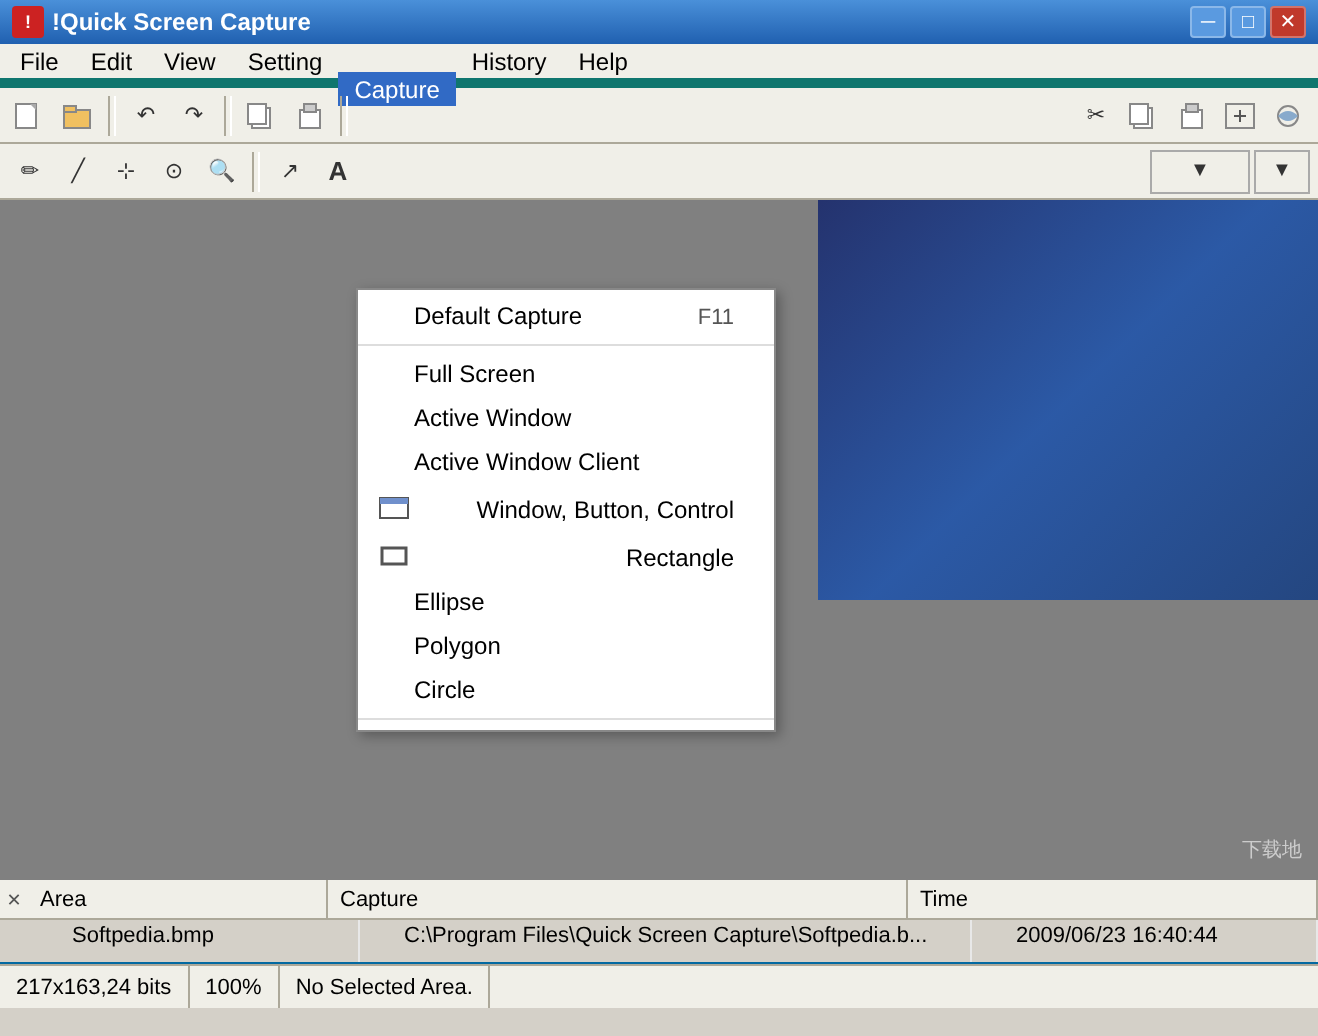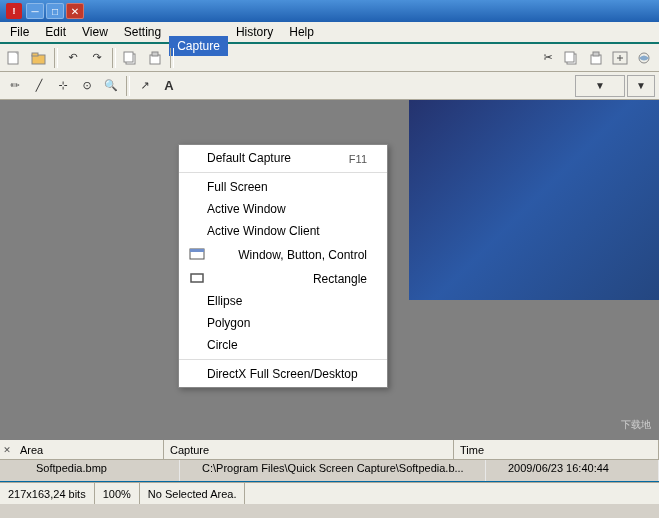--- a/index.html
+++ b/index.html
@@ -50,21 +50,21 @@
     }
     .title-btn.close { background: #c0392b; }
     .title-btn.min, .title-btn.max { background: #5a9ae0; }
 
     
     .menu-bar {
       background: #f0efe8;
       height: 22px;
       display: flex;
       align-items: center;
-      border-bottom: 2px solid #0f766e;
+      border-bottom: 5px solid #0f766e;
       padding: 0 2px;
     }
     .menu-item {
       padding: 2px 8px;
       cursor: pointer;
       font-size: 12px;
       color: #000;
       height: 100%;
       display: flex; align-items: center;
     }
@@ -237,20 +237,21 @@
       color: #555;
       cursor: pointer;
       height: 20px;
     }
   </style>
 </head>
 <body>
 
 <div class="title-bar">
   <div class="title-bar-icon">!</div>
+  <span class="title-bar-text">!Quick Screen Capture</span>
   <div class="title-bar-buttons">
     <div class="title-btn min">─</div>
     <div class="title-btn max">□</div>
     <div class="title-btn close">✕</div>
   </div>
 </div>
 
 <div class="menu-bar">
   <div class="menu-item">File</div>
   <div class="menu-item">Edit</div>
@@ -375,23 +376,20 @@
     <div class="drop-item">
       <span>Ellipse</span>
     </div>
     <div class="drop-item">
       <span>Polygon</span>
     </div>
     <div class="drop-item">
       <span>Circle</span>
     </div>
     <div class="drop-separator"></div>
-    <div class="drop-item">
-      <span>DirectX Full Screen/Desktop</span>
-    </div>
   </div>
 
   <div class="watermark">下载地</div>
 </div>
 
 <div class="bottom-section">
   <div class="list-header">
     <div style="width:14px; position:relative;">
       <span class="collapse-btn">✕</span>
     </div>

